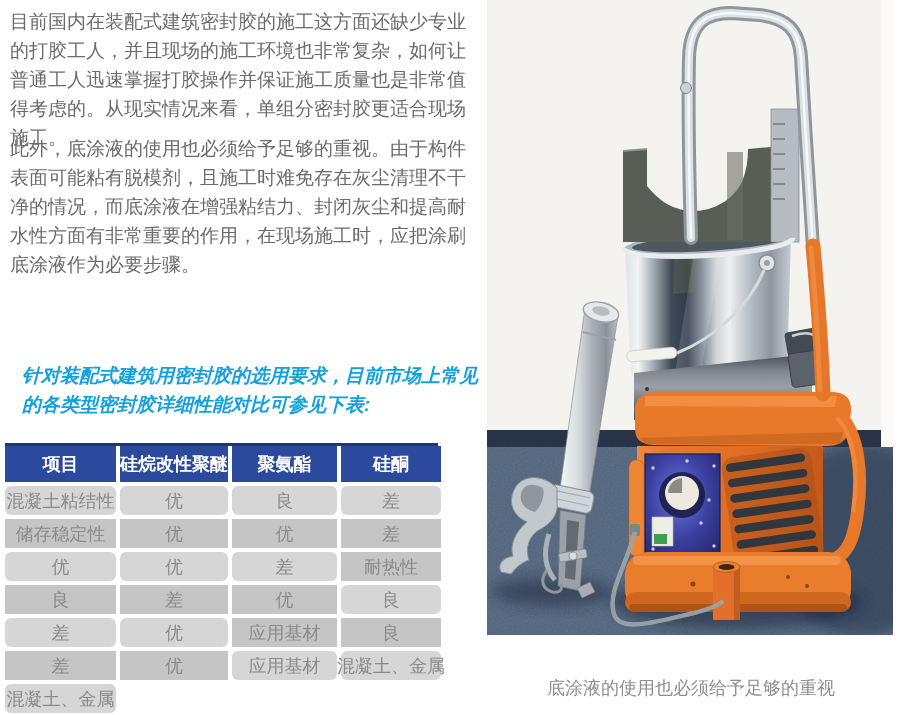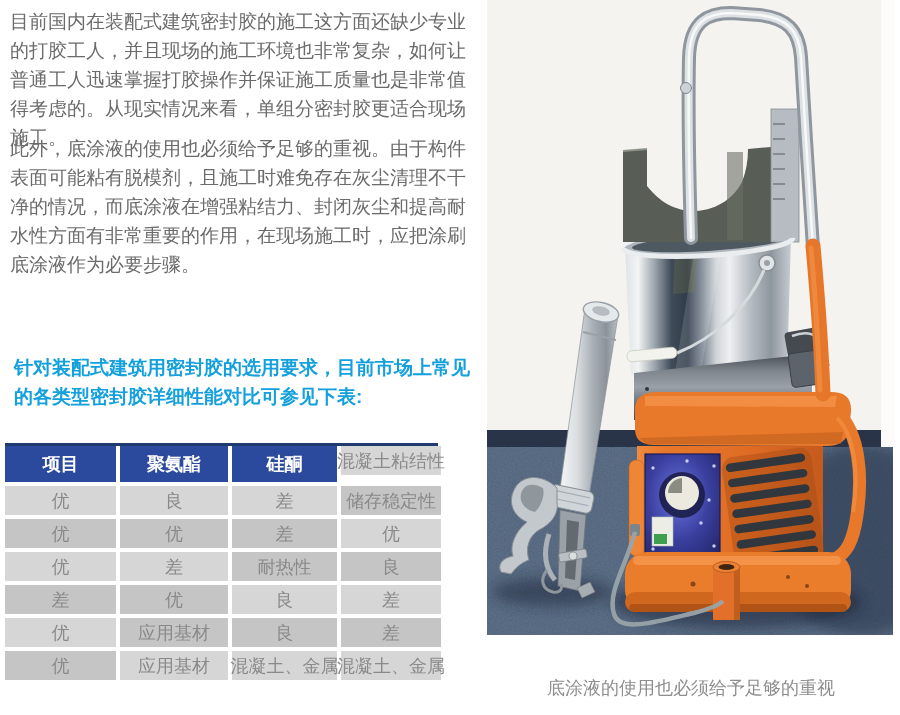--- a/index.html
+++ b/index.html
@@ -9,62 +9,63 @@
     font-family:"Liberation Sans","DejaVu Sans",sans-serif;
   }
   .body-par{
     position:absolute;left:6px;width:458px;margin:4px;
     font-size:19px;line-height:29px;color:var(--body-text,#6b6b6b);
     letter-spacing:0;word-break:break-all;
   }
   #par1{top:3px;}
   #par2{top:130px;}
   .heading{
-    position:absolute;left:6px;top:345px;width:458px;margin:8px;
+    position:absolute;left:6px;top:345px;width:458px;margin:16px;
     font-size:19px;line-height:29px;font-weight:bold;
-    color:var(--heading-blue,#14a0dc);word-break:break-all;
+    color:var(--heading-blue,#14a0dc);word-break:break-all;font-style:italic;
   }
   .table-topline{
     position:absolute;left:5px;top:443px;width:433px;height:3px;
     background:var(--table-border-navy,#203a70);
   }
   .cmp-table{
     position:absolute;left:5px;top:446px;width:433px;
     display:grid;grid-template-columns:111px 108px 105px 100px;gap:4px;
     background:#ffffff;
   }
   .cmp-table .th{
     background:var(--table-header-bg,#2b4a9d);color:#ffffff;
     font-weight:bold;font-size:18px;height:36px;
     display:flex;align-items:center;justify-content:center;white-space:nowrap;
   }
   .cmp-table .td{
     font-size:18px;color:var(--table-text,#8a8a8a);height:29px;
     display:flex;align-items:center;justify-content:center;white-space:nowrap;
   }
-  .cmp-table .odd{background:var(--table-row-light,#d6d6d6);}
+  .cmp-table .odd{background:var(--table-row-light,#d6d6d6);border-radius:6px;}
   .cmp-table .even{background:var(--table-row-dark,#c5c5c5);}
   .photo{
     position:absolute;left:487px;top:0;width:408px;height:635px;
   }
   .caption{
     position:absolute;left:487px;top:676px;width:408px;
     text-align:center;font-size:18px;color:var(--caption-gray,#8e8e8e);
   }
 </style>
 </head>
 <body>
 
 <p id="par1" class="body-par">目前国内在装配式建筑密封胶的施工这方面还缺少专业的打胶工人，并且现场的施工环境也非常复杂，如何让普通工人迅速掌握打胶操作并保证施工质量也是非常值得考虑的。从现实情况来看，单组分密封胶更适合现场施工。</p>
 <p id="par2" class="body-par">此外，底涂液的使用也必须给予足够的重视。由于构件表面可能粘有脱模剂，且施工时难免存在灰尘清理不干净的情况，而底涂液在增强粘结力、封闭灰尘和提高耐水性方面有非常重要的作用，在现场施工时，应把涂刷底涂液作为必要步骤。</p>
 <h2 class="heading">针对装配式建筑用密封胶的选用要求，目前市场上常见的各类型密封胶详细性能对比可参见下表:</h2>
 
 <div class="table-topline"></div>
 <div class="cmp-table">
     <div class="th">项目</div>
+    <div class="th">硅烷改性聚醚</div>
     <div class="th">聚氨酯</div>
     <div class="th">硅酮</div>
     <div class="td odd">混凝土粘结性</div>
     <div class="td odd">优</div>
     <div class="td odd">良</div>
     <div class="td odd">差</div>
     <div class="td even">储存稳定性</div>
     <div class="td even">优</div>
     <div class="td even">优</div>
     <div class="td even">差</div>

